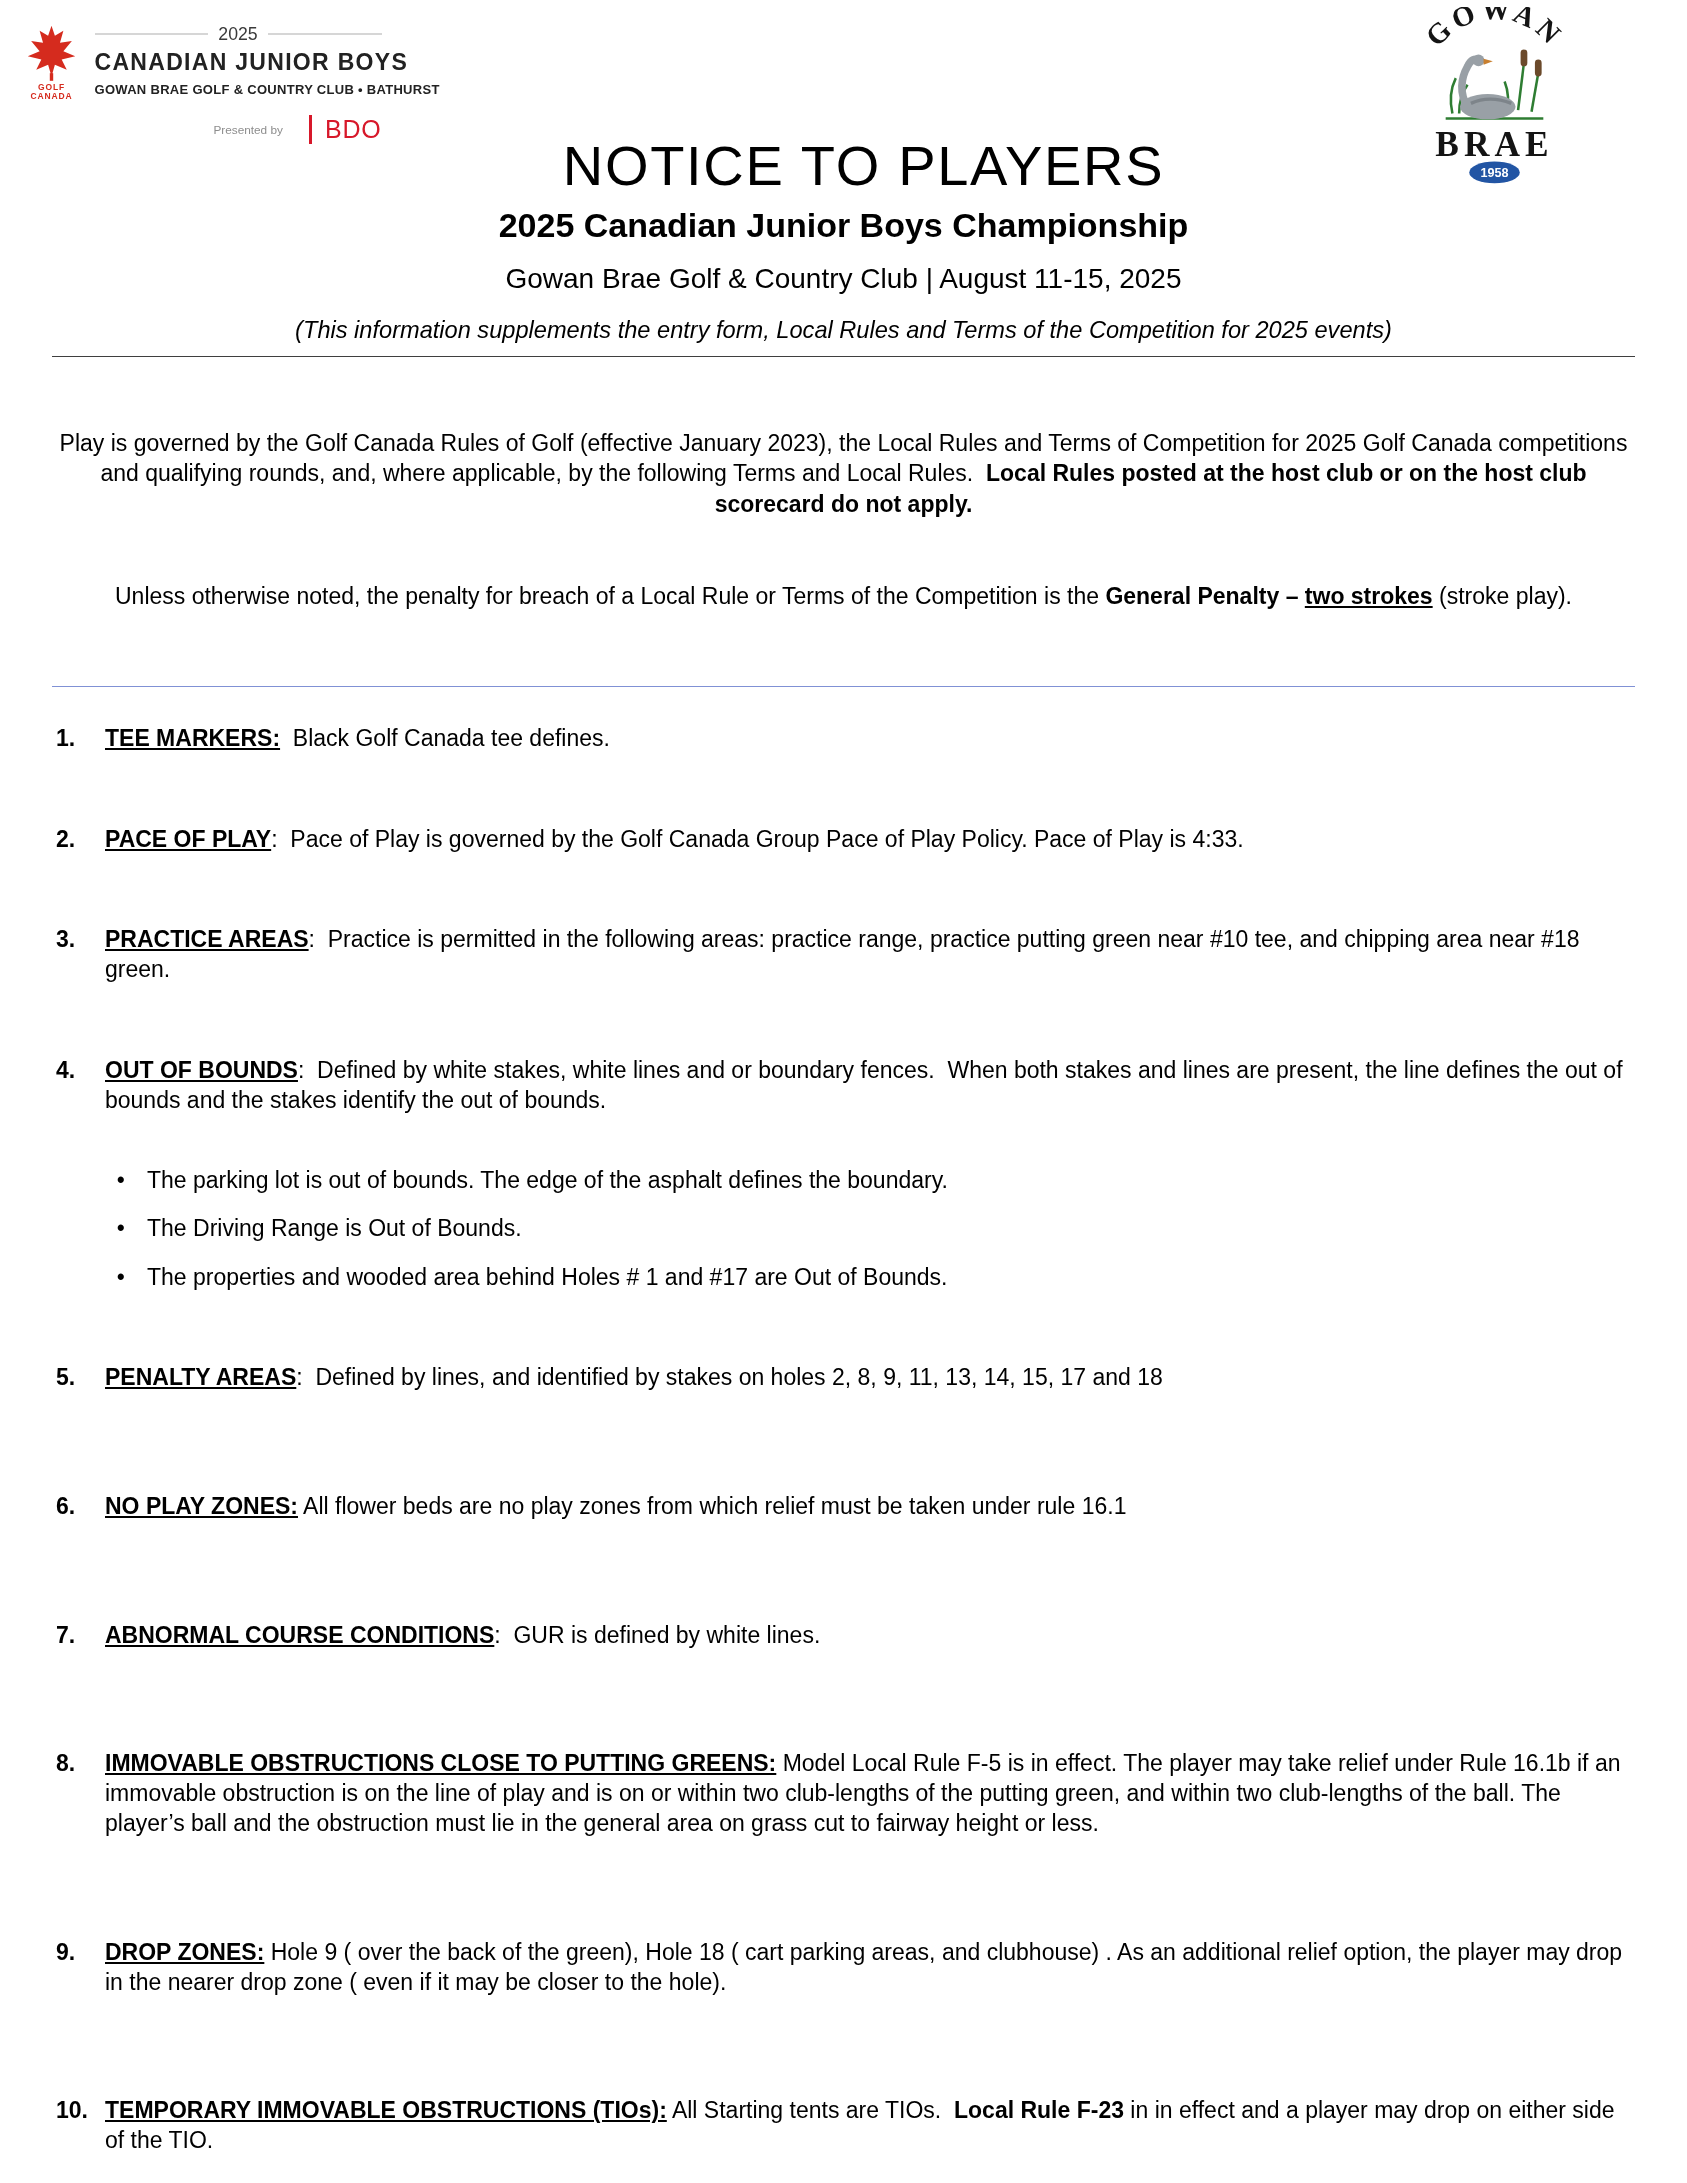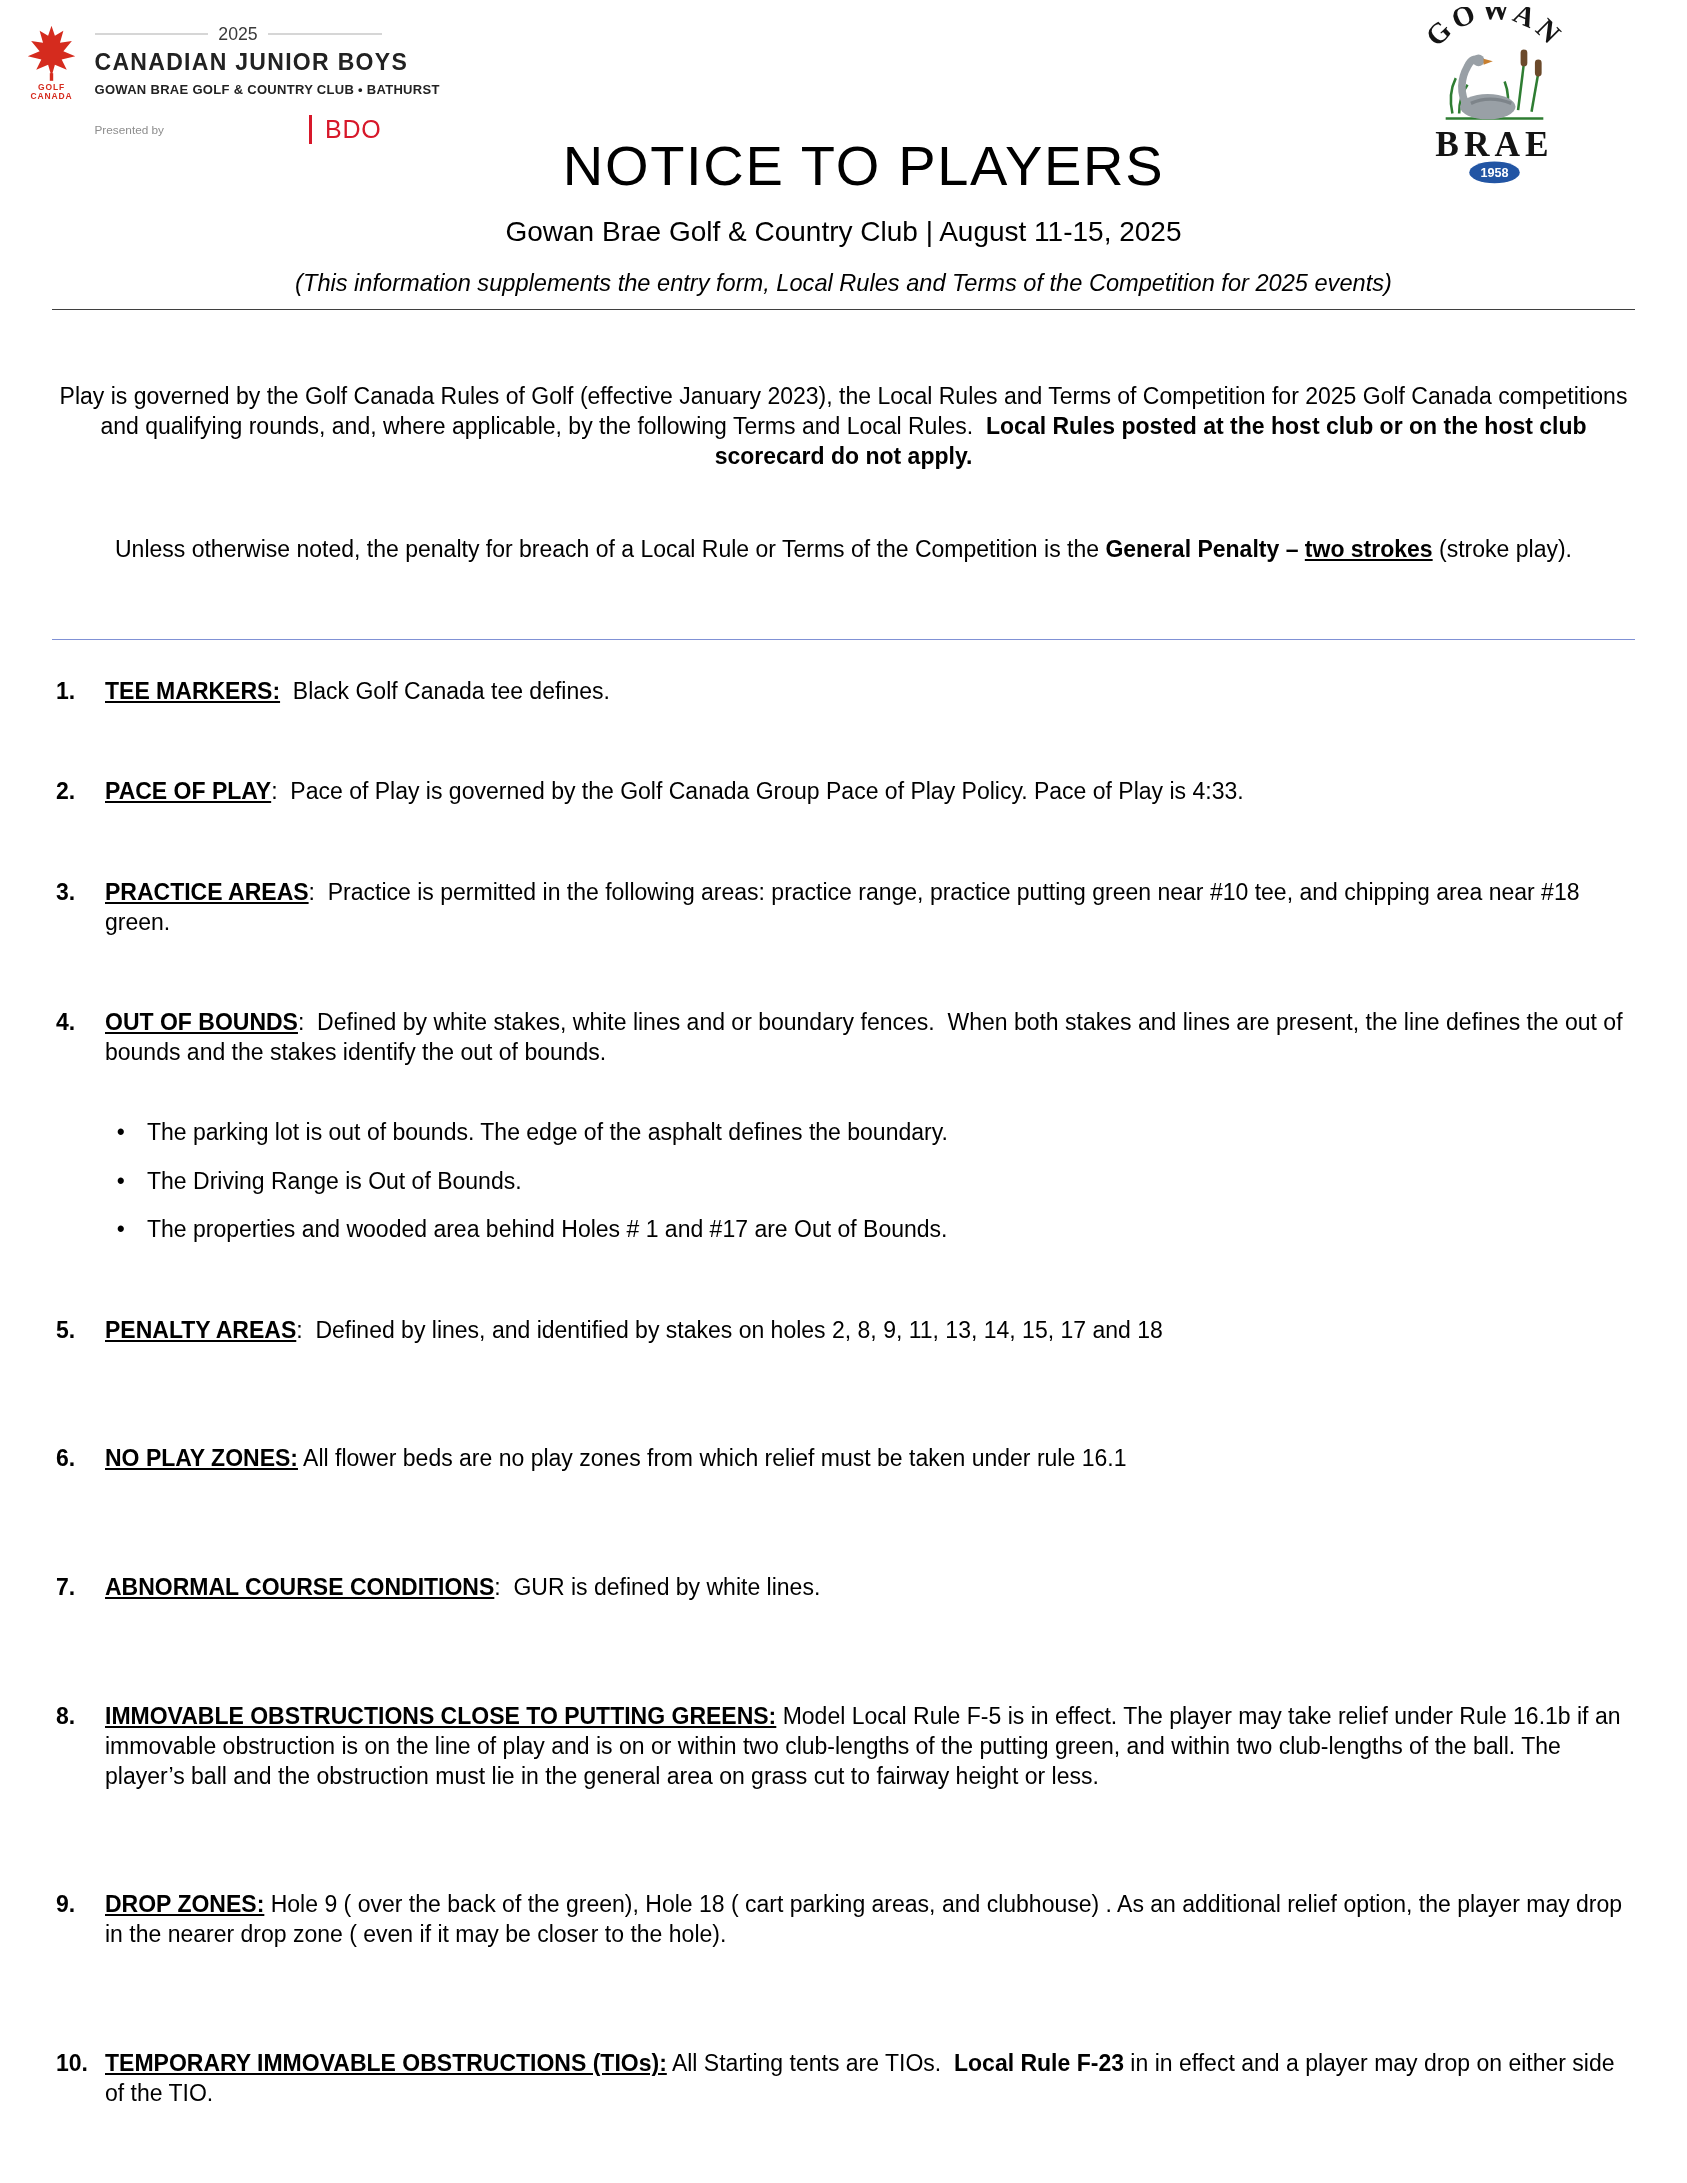--- a/index.html
+++ b/index.html
@@ -13,21 +13,21 @@
 
   
   .gc-logo { position: absolute; left: 22px; top: 23.6px; display: flex; align-items: flex-start; gap: 13.5px; }
   .leaf-wrap { width: 59px; text-align: center; }
   .gc-word { font-size: 10px; font-weight: bold; fill: var(--leaf-red, #d52b1e); letter-spacing: 1px; }
   .gc-text { width: 287px; text-align: center; }
   .year-row { display: flex; align-items: center; gap: 10px; color: #3a3a3a; font-size: 17.7px; }
   .year-row::before, .year-row::after { content: ""; flex: 1; height: 1.7px; background: #d6d6d6; }
   .gc-title { font-size: 23px; font-weight: bold; letter-spacing: 1.3px; color: #222; margin-top: 4.2px; white-space: nowrap; }
   .gc-sub { font-size: 13px; font-weight: bold; letter-spacing: 0.3px; color: #222; margin-top: 5.9px; white-space: nowrap; }
-  .presented { margin-top: 18.6px; display: flex; align-items: center; justify-content: space-between; gap: 10px; }
+  .presented { margin-top: 18.6px; display: flex; align-items: center; justify-content: flex-end; gap: 10px; }
   .presented-label { font-size: 11.8px; color: #8d8d8d; }
   .bdo { font-size: 25px; font-weight: normal; color: var(--bdo-red, #d7182a);
          border-left: 3.4px solid var(--bdo-red, #d7182a); padding-left: 13px; letter-spacing: 0.8px; margin-left: 16px; }
 
   .gb-logo { position: absolute; right: 110px; top: 6.7px; }
   .gb-arc-text { font-family: "Liberation Serif", serif; font-size: 34px; font-weight: bold; letter-spacing: 5px; fill: #141414; }
   .gb-name { font-family: "Liberation Serif", serif; font-size: 42px; font-weight: bold; letter-spacing: 6px; fill: #141414; }
   .gb-year { font-size: 15px; font-weight: bold; fill: #ffffff; }
 
   
@@ -118,20 +118,21 @@
         <path d="M 70 114 Q 92 104 118 114" stroke="#7d848a" stroke-width="4" fill="none"></path>
       </g>
       <text x="98" y="176" text-anchor="middle" class="gb-name">BRAE</text>
       <ellipse cx="98" cy="196" rx="30" ry="13" fill="#2255a4"></ellipse>
       <text x="98" y="201" text-anchor="middle" class="gb-year">1958</text>
     </svg>
   </div>
 
   <div class="title-block">
     <div class="doc-title">NOTICE TO PLAYERS</div>
+    <div class="doc-subtitle">2025 Canadian Junior Boys Championship</div>
     <div class="doc-venue">Gowan Brae Golf &amp; Country Club | August 11-15, 2025</div>
     <div class="doc-note">(This information supplements the entry form, Local Rules and Terms of the Competition for 2025 events)</div>
   </div>
 
   <div class="intro">
     <p><span>Play is governed by the Golf Canada Rules of Golf (effective January 2023), the Local Rules and Terms of Competition for 2025 Golf Canada competitions and qualifying rounds, and, where applicable, by the following Terms and Local Rules.  </span><span class="b">Local Rules posted at the host club or on the host club scorecard do not apply.</span></p>
     <p><span>Unless otherwise noted, the penalty for breach of a Local Rule or Terms of the Competition is the </span><span class="b">General Penalty</span><span class="b"> – </span><span class="b u">two strokes</span><span> (stroke play).</span></p>
   </div>
 
   <div class="rules">

